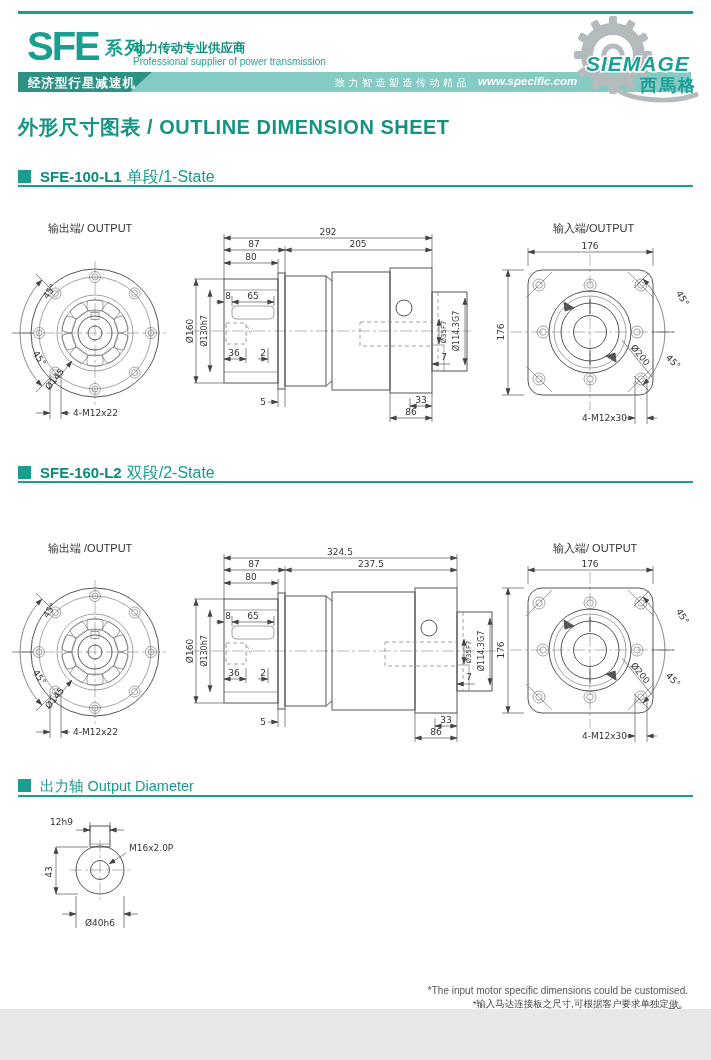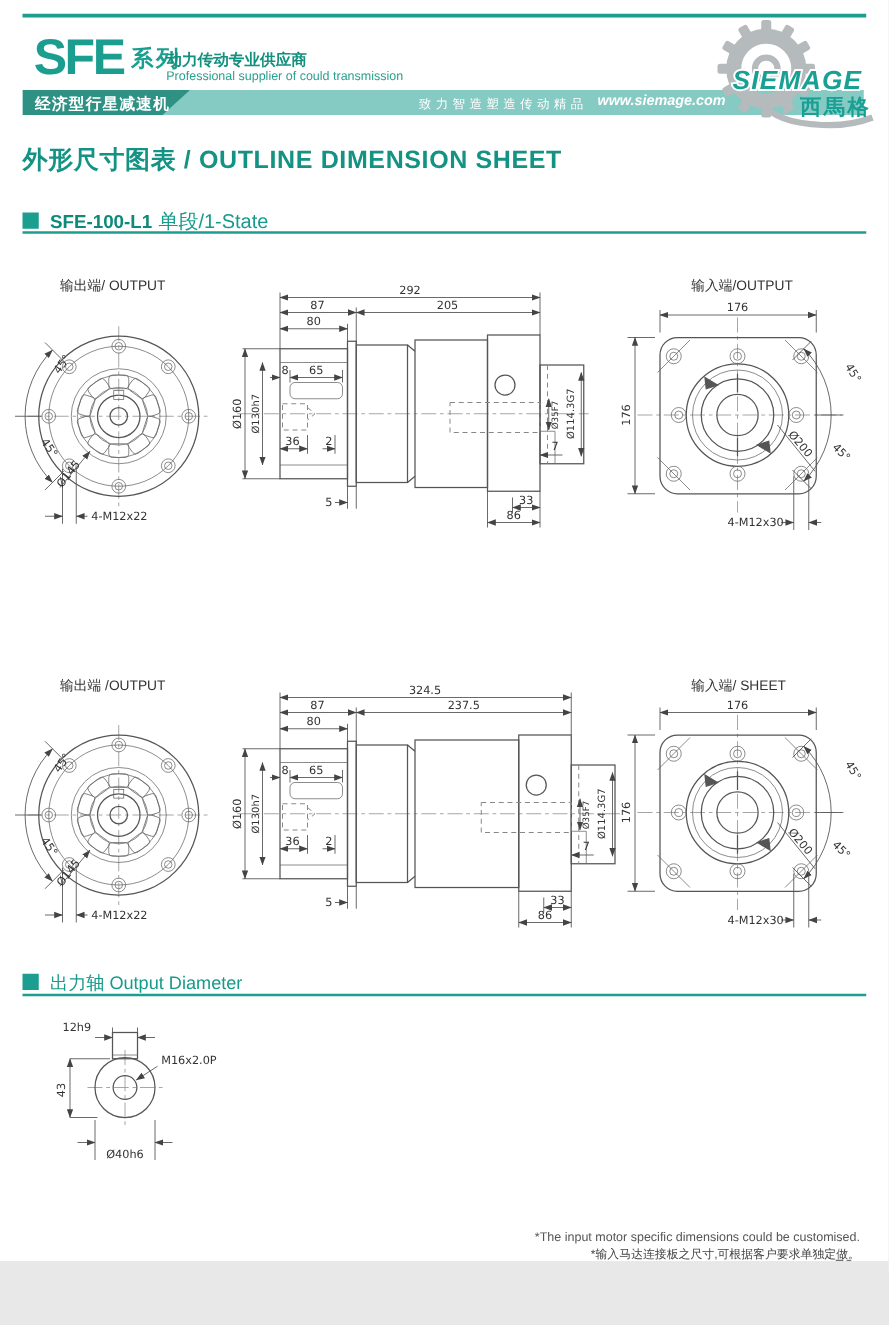--- a/index.html
+++ b/index.html
@@ -52,26 +52,26 @@
       <path d="M0,1.4 L10,5 L0,8.6 z" fill="#444"></path>
     </marker>
   </defs>
 </svg>
 
 <div id="page">
 
   <div class="abs" id="top-rule"></div>
   <div class="abs" id="sfe-big"><span>SFE</span><span id="sfe-cn">系列</span></div>
   <div class="abs" id="tag-cn">动力传动专业供应商</div>
-  <div class="abs" id="tag-en">Professional supplier of could transmission</div>
+  <div class="abs" id="tag-en">Professional supplier of power transmission</div>
   <div class="abs" id="strip-light"></div>
   <div class="abs" id="strip-dark"></div>
   <div class="abs" id="strip-dark-label">经济型行星减速机</div>
   <div class="abs" id="strip-slogan">致力智造塑造传动精品</div>
-  <div class="abs" id="strip-url">www.siemage.com</div>
+  <div class="abs" id="strip-url">www.specific.com</div>
 
   <svg class="drw" id="logo" width="150" height="92" viewBox="0 0 150 92">
     <g fill="#b5babc">
       <rect x="51" y="2" width="8" height="12" rx="2" transform="rotate(0 55 41)"></rect>
       <rect x="51" y="2" width="8" height="12" rx="2" transform="rotate(30 55 41)"></rect>
       <rect x="51" y="2" width="8" height="12" rx="2" transform="rotate(60 55 41)"></rect>
       <rect x="51" y="2" width="8" height="12" rx="2" transform="rotate(90 55 41)"></rect>
       <rect x="51" y="2" width="8" height="12" rx="2" transform="rotate(120 55 41)"></rect>
       <rect x="51" y="2" width="8" height="12" rx="2" transform="rotate(150 55 41)"></rect>
       <rect x="51" y="2" width="8" height="12" rx="2" transform="rotate(180 55 41)"></rect>
@@ -300,22 +300,25 @@
     <g>
       <text class="dim" x="104" y="9" text-anchor="middle">176</text>
       <text class="dim" text-anchor="middle" transform="translate(18,92) rotate(-90)">176</text>
       <text class="dim" text-anchor="middle" transform="translate(194,60) rotate(58)">45°</text>
       <text class="dim" text-anchor="middle" transform="translate(185,124) rotate(45)">45°</text>
       <text class="dim" text-anchor="middle" transform="translate(152,117) rotate(50)">Ø200</text>
       <text class="dim" x="96" y="181">4-M12x30</text>
     </g>
   </svg>
 
+  <div class="abs sec-head" style="top:463px">
+    <span class="sq"></span><span class="model">SFE-160-L2</span><span class="stage">双段/2-State</span>
+  </div>
   <div class="abs io-label" style="left:48px;top:516px">输出端 /OUTPUT</div>
-  <div class="abs io-label" style="left:553px;top:516px">输入端/ SHEET</div>
+  <div class="abs io-label" style="left:553px;top:516px">输入端/ OUTPUT</div>
 
   <svg class="drw" style="left:8px;top:554px" width="180" height="195" viewBox="0 0 180 195">
     <g class="cl">
       <line x1="14" y1="98" x2="160" y2="98"></line>
         <line x1="87" y1="26" x2="87" y2="172"></line>
     </g>
     <g class="ln">
       <circle cx="87" cy="98" r="64"></circle>
         <circle cx="87" cy="98" r="56" class="tn"></circle>
       <circle cx="87" cy="98" r="38" class="tn"></circle>

